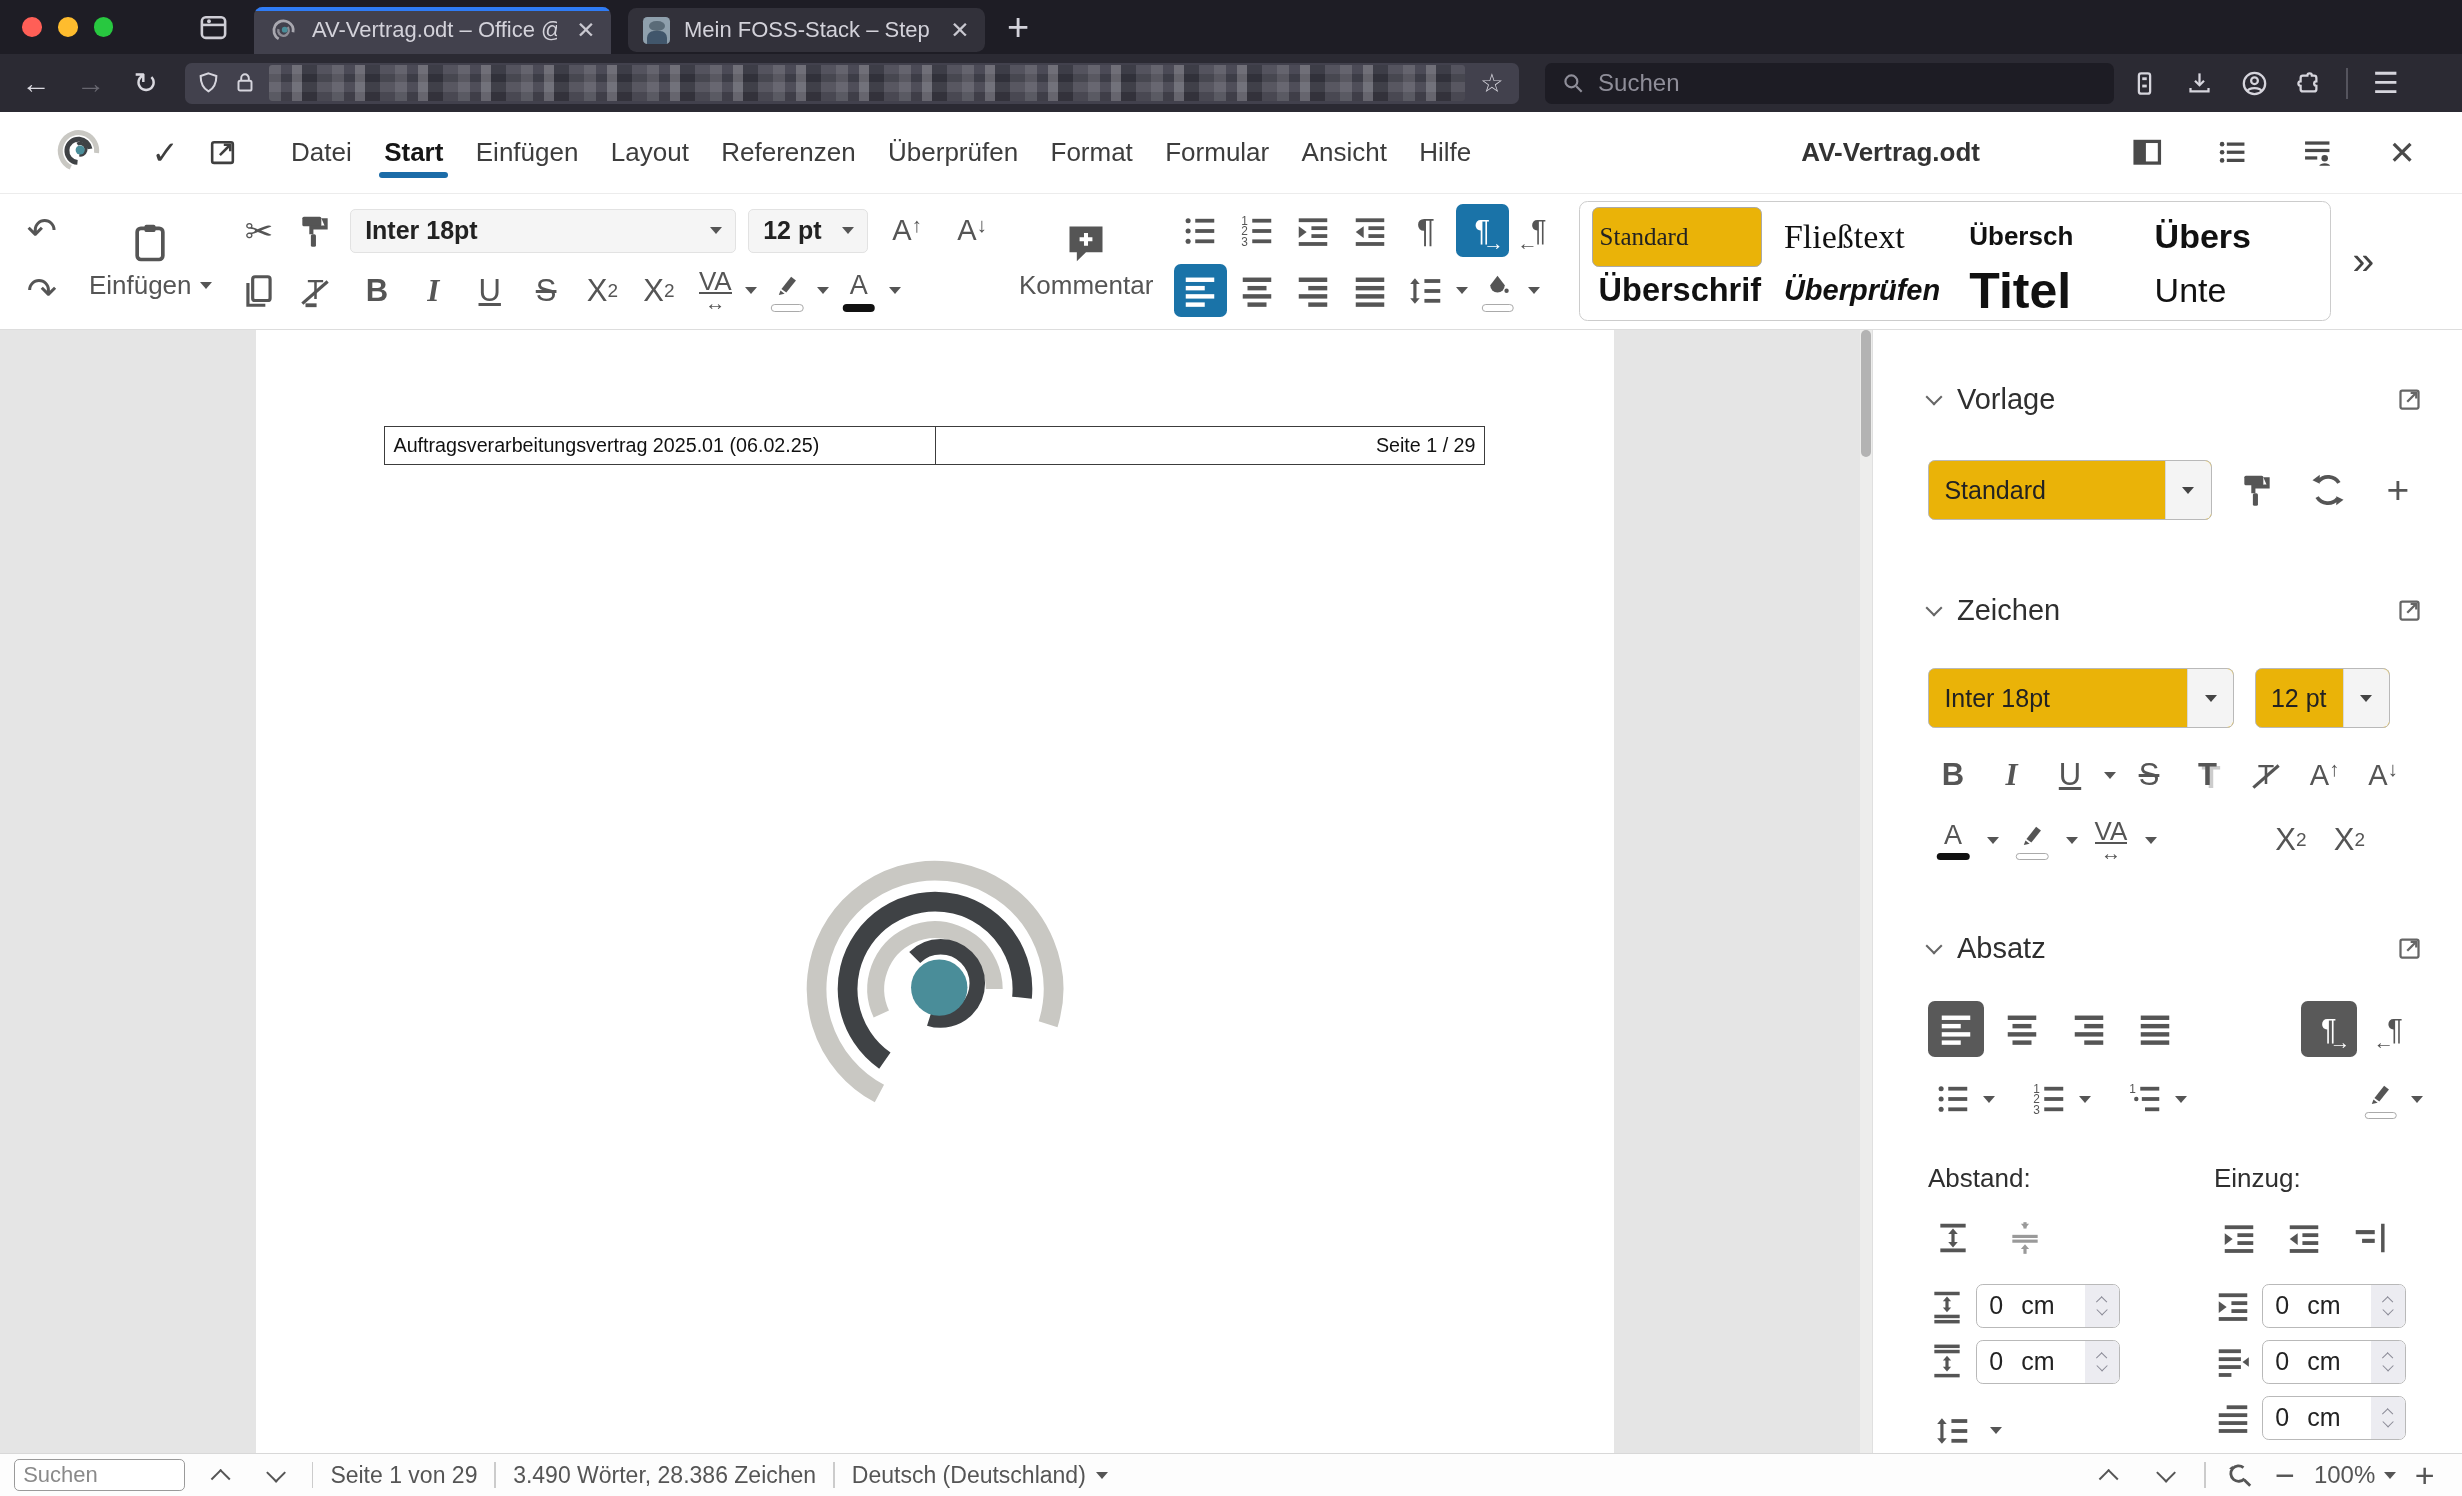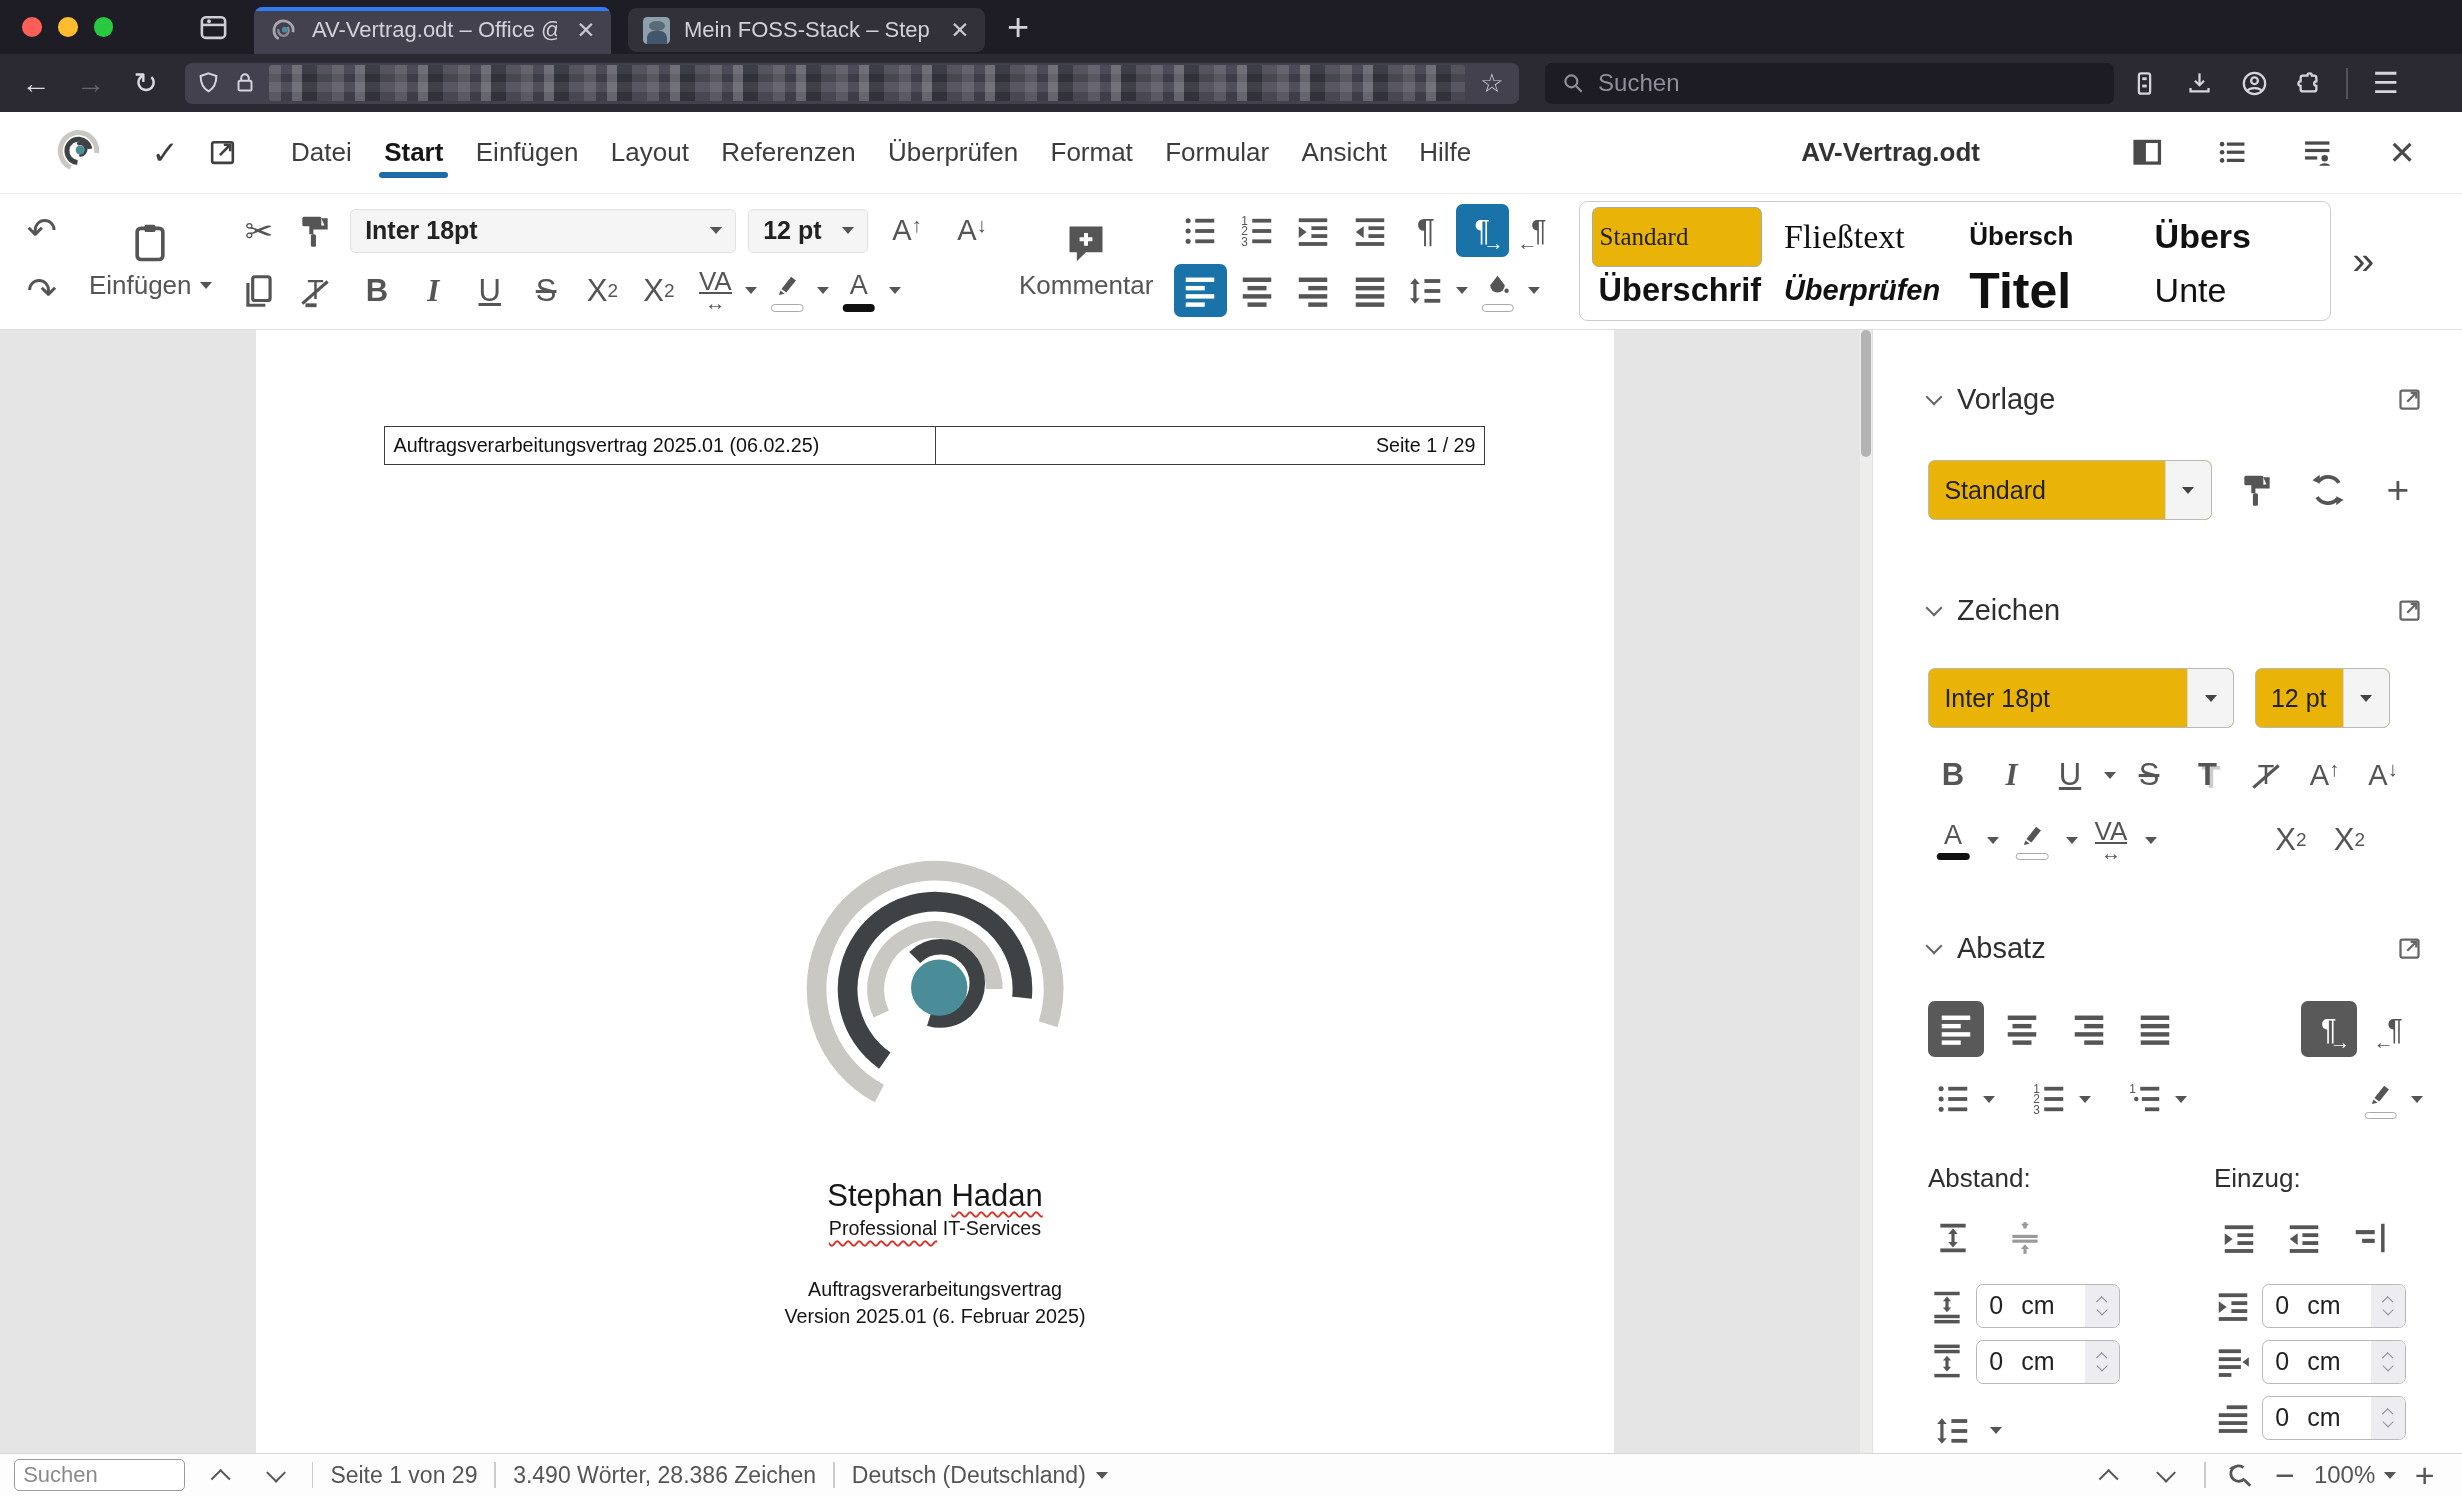--- a/index.html
+++ b/index.html
@@ -539,31 +539,20 @@
         <div class="hdr-cell-l">Auftragsverarbeitungsvertrag 2025.01 (06.02.25)</div>
         <div class="hdr-cell-r">Seite 1 / 29</div>
       </div>
       <svg class="doclogo" width="282" height="282" viewBox="0 0 200 200">
         <circle cx="100" cy="100" r="84" fill="none" stroke="#c9c8c3" stroke-width="14" stroke-dasharray="380 148" transform="rotate(118 100 100)"></circle>
         <circle cx="100" cy="100" r="62" fill="none" stroke="#3f4245" stroke-width="14" stroke-dasharray="260 130" transform="rotate(125 100 100)"></circle>
         <circle cx="100" cy="100" r="42" fill="none" stroke="#c9c8c3" stroke-width="12" stroke-dasharray="150 114" transform="rotate(155 100 100)"></circle>
         <circle cx="104" cy="96" r="26" fill="none" stroke="#3f4245" stroke-width="11" stroke-dasharray="110 54" transform="rotate(-135 104 96)"></circle>
         <circle cx="103" cy="99" r="20" fill="#4a8d99"></circle>
       </svg>
-      <div class="doctext">
-        <div class="dt-name">
-          <span>Stephan </span><span class="misspell">Hadan</span>
-        </div>
-        <div class="dt-sub">
-          <span class="misspell">Professional</span><span> IT-Services</span>
-        </div>
-        <div class="dt-gap"></div>
-        <div class="dt-line">Auftragsverarbeitungsvertrag</div>
-        <div class="dt-line">Version 2025.01 (6. Februar 2025)</div>
-      </div>
     </div>
   </div>
   <div class="vscroll">
     <div class="vthumb"></div>
   </div>
 
   <div class="sidebar">
 
     <div class="sec-head">
       <span class="chev"></span>

